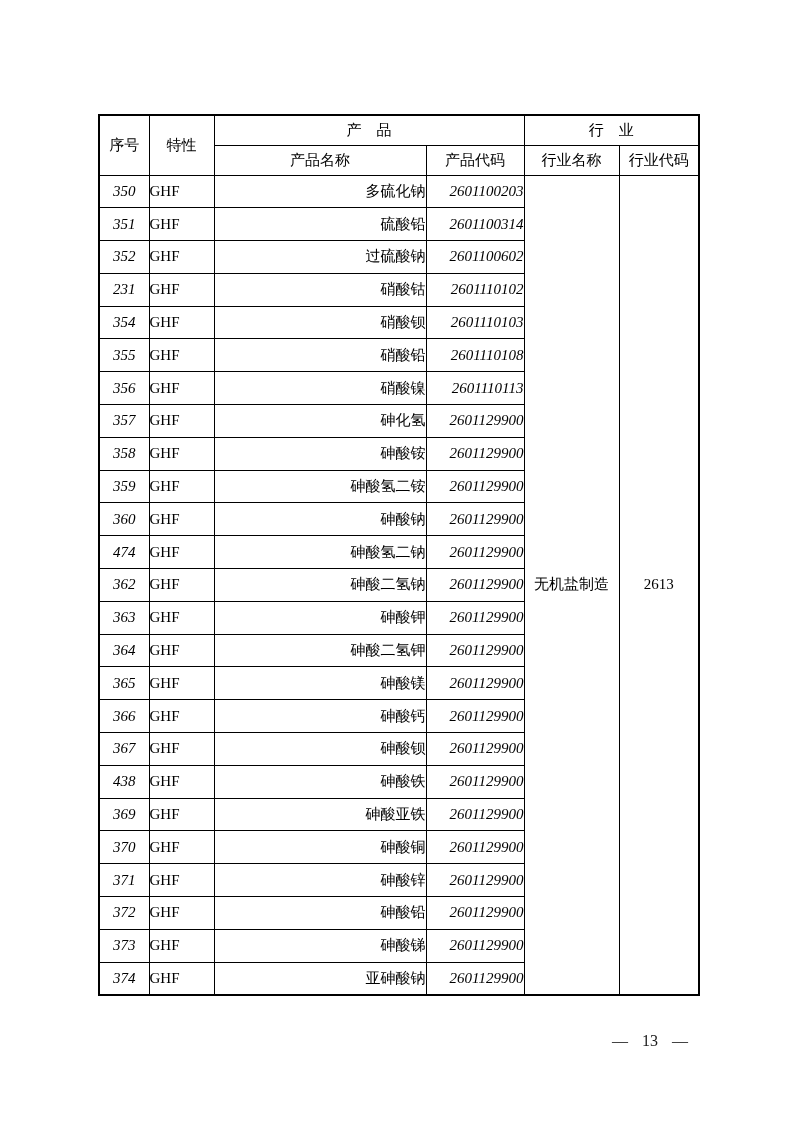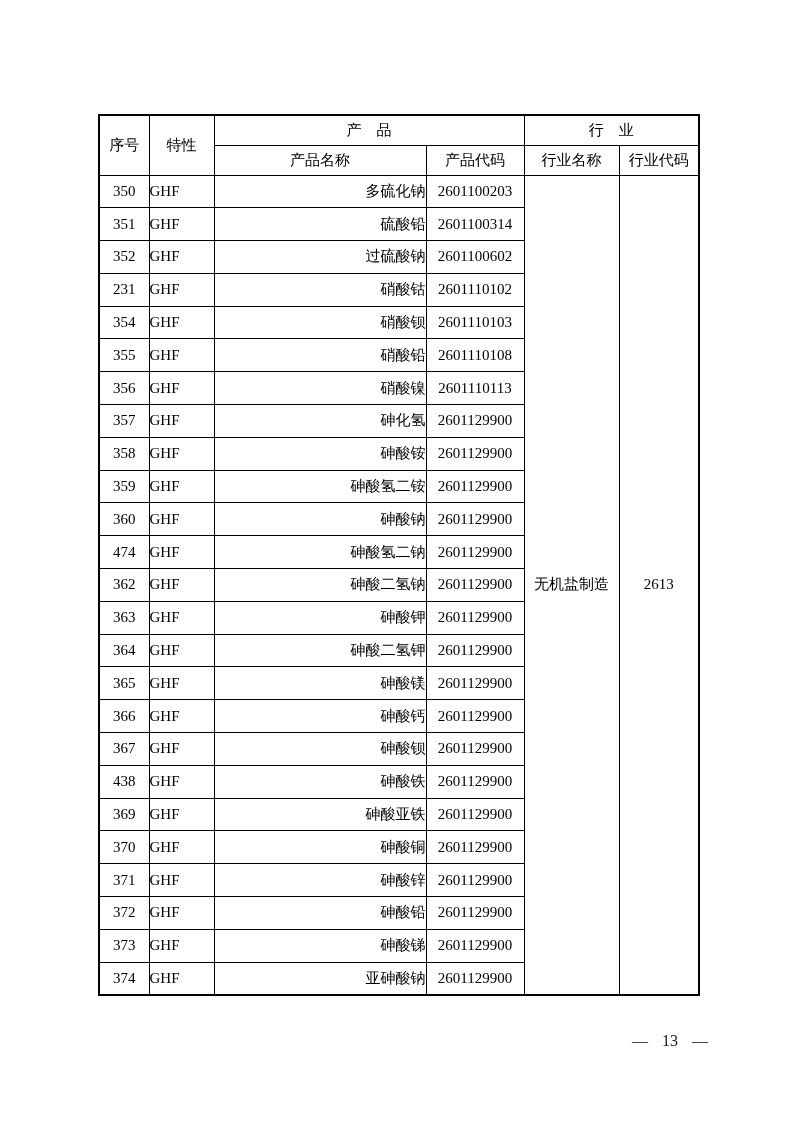--- a/index.html
+++ b/index.html
@@ -27,29 +27,29 @@
     font-weight: normal;
     font-size: 15px;
     padding: 0;
     overflow: hidden;
     white-space: nowrap;
     vertical-align: middle;
   }
   thead tr { height: 30px; }
   tbody tr { height: 32.8px; }
   th { text-align: center; }
-  .c-serial   { text-align: center; }
+  .c-serial   { text-align: center; font-style: italic; }
   .c-attr     { text-align: left; }
   .c-name     { text-align: right; padding-left: 7px; }
-  .c-code     { text-align: center; padding-left: 7px; }
+  .c-code     { text-align: right; padding-left: 7px; font-style: italic; }
   .c-industry-name { text-align: center; margin-left: 12px; }
   .c-industry-code { text-align: center; }
   .footer {
     position: absolute;
-    left: 580px;
+    left: 560px;
     top: 1032px;
     width: 180px;
     font-size: 16px;
     text-align: center;
     word-spacing: 10px;
     color: #1a1a1a;
   }
 </style>
 </head>
 <body>

